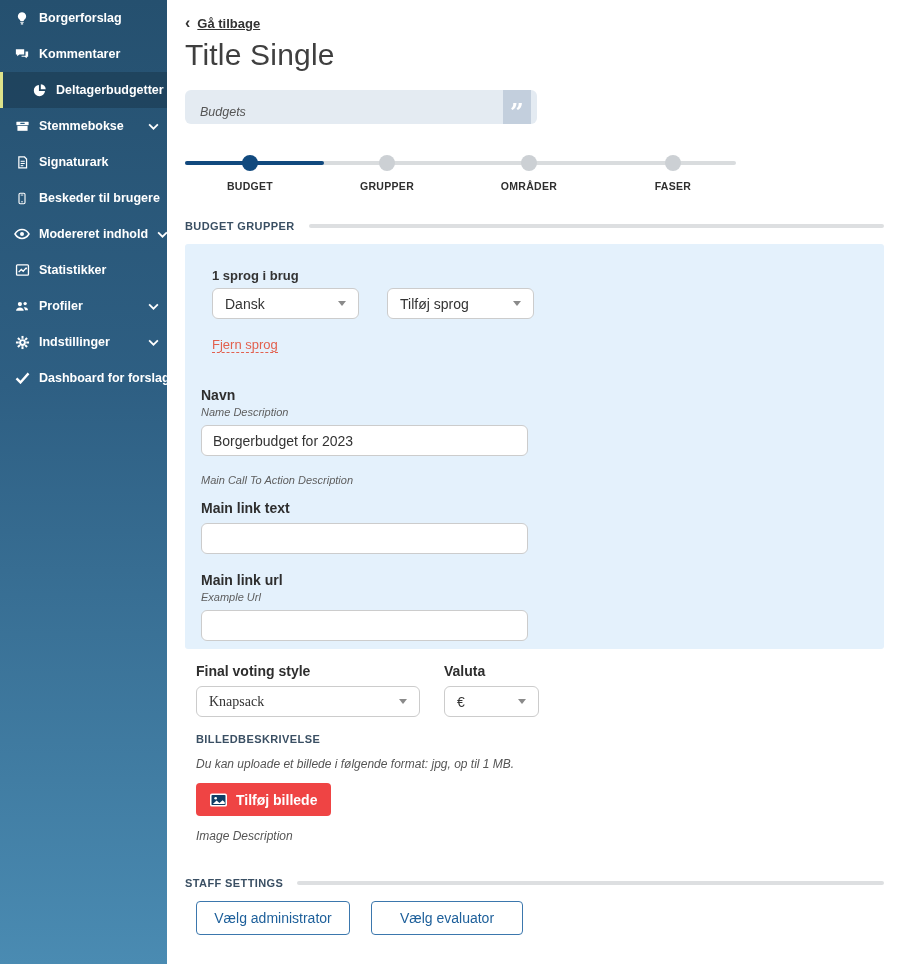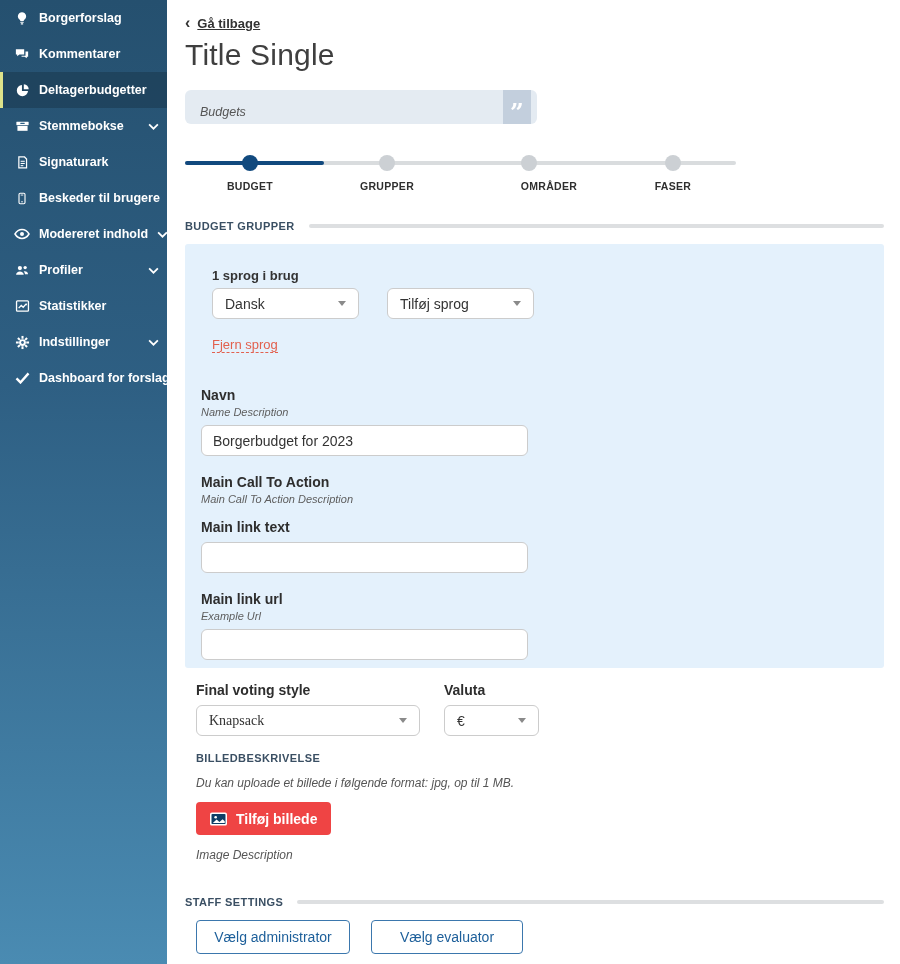--- a/index.html
+++ b/index.html
@@ -17,21 +17,21 @@
   }
   .side-item {
     display:flex; align-items:center; gap:9px;
     height:36px; padding:0 8px 0 14px;
     color:#fff; font-size:12.5px; font-weight:bold;
     cursor:pointer; white-space:nowrap;
   }
   .side-item.active {
     background:rgba(0,0,0,0.18);
     border-left:3px solid #dde28a;
-    padding-left:11px;
+    padding-left:28px;
   }
   .side-item .icon { width:16px; height:16px; flex:0 0 16px; display:flex; align-items:center; justify-content:center; }
   .side-item svg { display:block; }
   .side-chevron { margin-left:auto; display:flex; }
   
   .main { flex:1; padding:14px 16px 0 18px; background:#fff; overflow:hidden; }
   .back-link {
     display:inline-flex; align-items:center; gap:7px;
     font-size:13px; color:#333; font-weight:bold; cursor:pointer;
   }
@@ -203,44 +203,44 @@
     <span>Modereret indhold</span>
     <span class="side-chevron">
       <svg width="11" height="7" viewBox="0 0 12 8">
           <polyline points="1,1.5 6,6.5 11,1.5" fill="none" stroke="#fff" stroke-width="2"></polyline>
         </svg>
     </span>
   </div>
 
   <div class="side-item">
     <span class="icon">
+      <svg width="15" height="14" viewBox="0 0 16 16">
+          <rect x="1.2" y="2.2" width="13.6" height="11.6" rx="1" fill="none" stroke="#fff" stroke-width="1.5"></rect>
+          <polyline points="3.6,10.4 6.6,7.4 8.8,9.4 12.2,5.6" fill="none" stroke="#fff" stroke-width="1.5"></polyline>
+          <polygon points="12.8,4.8 13.2,7.4 10.6,6.2" fill="#fff"></polygon>
+        </svg>
+    </span>
+    <span>Statistikker</span>
+  </div>
+
+  <div class="side-item">
+    <span class="icon">
       <svg width="16" height="14" viewBox="0 0 16 16">
           <circle cx="5.6" cy="5.8" r="2.4" fill="#fff"></circle>
           <path fill="#fff" d="M1.2 13.4c0-2.4 2-3.8 4.4-3.8s4.4 1.4 4.4 3.8z"></path>
           <circle cx="11.6" cy="5.2" r="1.9" fill="#fff"></circle>
           <path fill="#fff" d="M11 9.4c2.2 0 3.9 1.4 3.9 3.4h-3.4a5 5 0 0 0-1.6-3.1z"></path>
         </svg>
     </span>
     <span>Profiler</span>
     <span class="side-chevron">
       <svg width="11" height="7" viewBox="0 0 12 8">
           <polyline points="1,1.5 6,6.5 11,1.5" fill="none" stroke="#fff" stroke-width="2"></polyline>
         </svg>
     </span>
-  </div>
-
-  <div class="side-item">
-    <span class="icon">
-      <svg width="15" height="14" viewBox="0 0 16 16">
-          <rect x="1.2" y="2.2" width="13.6" height="11.6" rx="1" fill="none" stroke="#fff" stroke-width="1.5"></rect>
-          <polyline points="3.6,10.4 6.6,7.4 8.8,9.4 12.2,5.6" fill="none" stroke="#fff" stroke-width="1.5"></polyline>
-          <polygon points="12.8,4.8 13.2,7.4 10.6,6.2" fill="#fff"></polygon>
-        </svg>
-    </span>
-    <span>Statistikker</span>
   </div>
 
   <div class="side-item">
     <span class="icon">
       <svg width="15" height="15" viewBox="0 0 16 16">
           <g stroke="#fff" stroke-width="2.2">
             <line x1="8" y1="1" x2="8" y2="4"></line>
             <line x1="8" y1="12" x2="8" y2="15"></line>
             <line x1="1" y1="8" x2="4" y2="8"></line>
             <line x1="12" y1="8" x2="15" y2="8"></line>
@@ -296,21 +296,21 @@
   
   <div class="stepper">
     <div class="step-track"></div>
     <div class="step-track-active"></div>
     <div class="step-dot active" style="left:57px"></div>
     <div class="step-dot" style="left:194px"></div>
     <div class="step-dot" style="left:336px"></div>
     <div class="step-dot" style="left:480px"></div>
     <div class="step-label" style="left:65px">BUDGET</div>
     <div class="step-label" style="left:202px">GRUPPER</div>
-    <div class="step-label" style="left:364px">OMRÅDER</div>
+    <div class="step-label" style="left:344px">OMRÅDER</div>
     <div class="step-label" style="left:488px">FASER</div>
   </div>
 
   
   <div class="section-header">
     <span class="sh-label">BUDGET GRUPPER</span>
     <span class="sh-line"></span>
   </div>
 
   <div class="panel">
@@ -330,21 +330,20 @@
       <span class="remove-link">Fjern sprog</span>
     </div>
 
     <div class="fgroup">
       <div class="flabel">Navn</div>
       <div class="fdesc">Name Description</div>
       <input class="finput" type="text" value="Borgerbudget for 2023" style="">
     </div>
 
     <div class="fgroup" style="margin-bottom:14px;">
-      <div class="flabel">Main Call To Action</div>
       <div class="fdesc">Main Call To Action Description</div>
     </div>
 
     <div class="fgroup">
       <div class="flabel">Main link text</div>
       <input class="finput" type="text" value="" style="">
     </div>
 
     <div class="fgroup" style="margin-bottom:4px;">
       <div class="flabel">Main link url</div>

